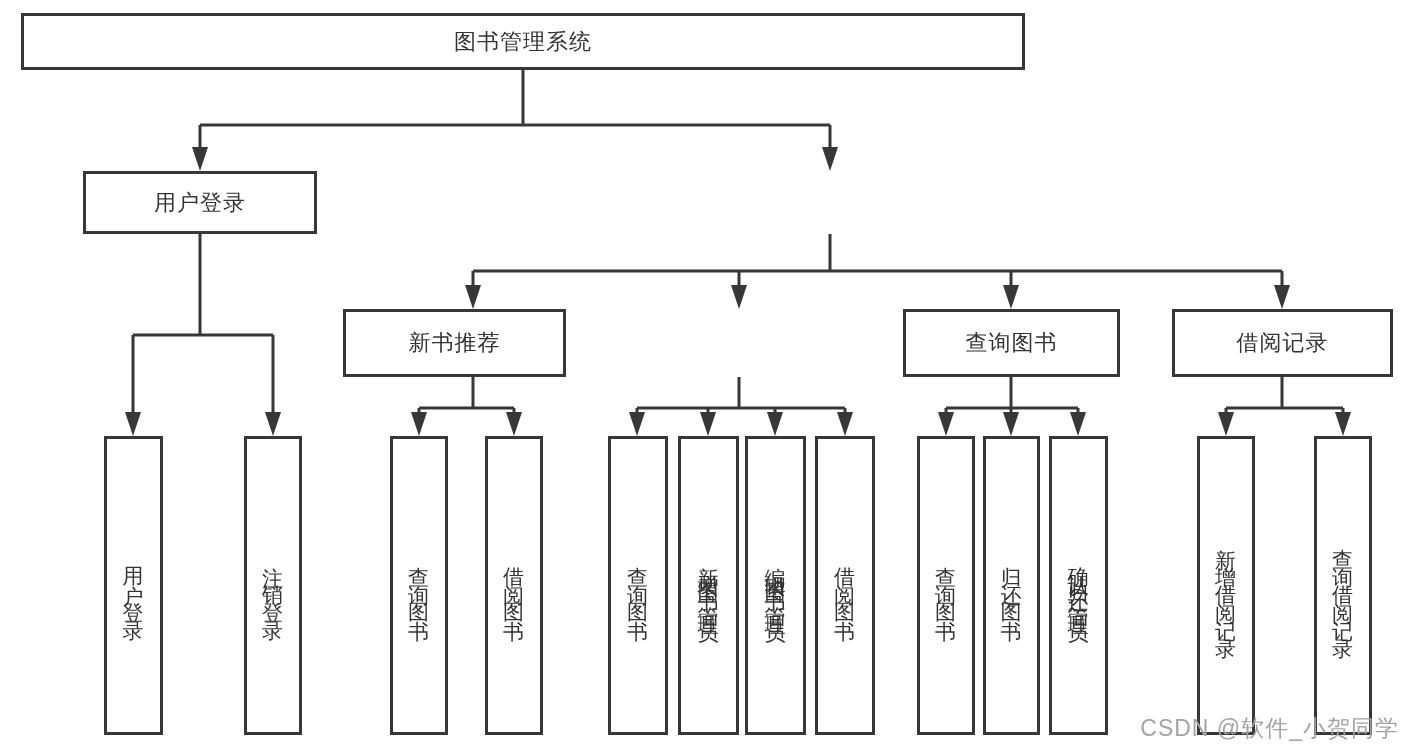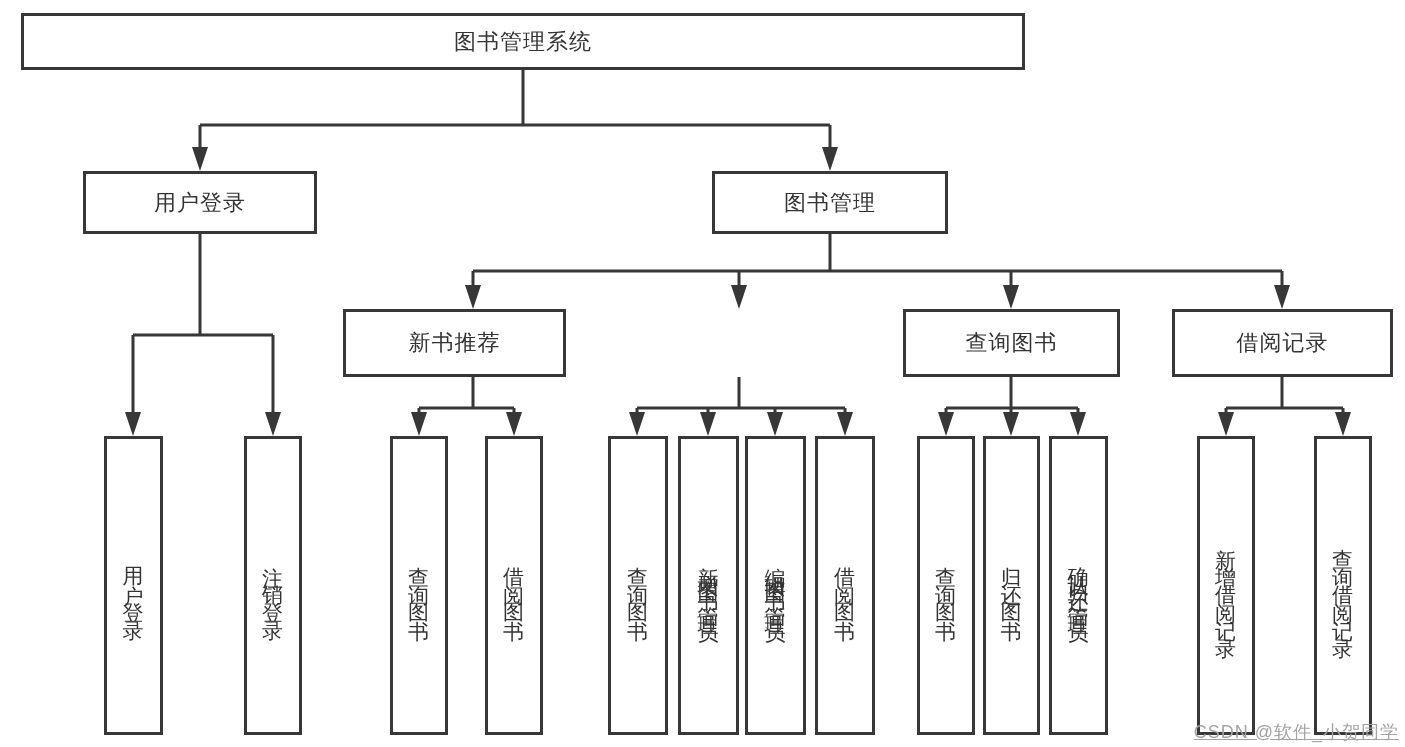--- a/index.html
+++ b/index.html
@@ -46,24 +46,23 @@
     text-orientation:mixed;
     letter-spacing:18px;
     line-height:1;
     display:block;
   }
   .leaf.dense span{letter-spacing:8px;}
   .watermark{
     position:absolute;
     right:6px;bottom:3px;
     color:var(--wm);
-    font-size:18px;
+    font-size:23px;
     z-index:2;
     letter-spacing:1px;
-    text-decoration:underline;
   }
 </style>
 </head>
 <body>
 
 <div class="canvas">
 
   <svg class="connectors" viewBox="0 0 1405 747" xmlns="http://www.w3.org/2000/svg">
 
     <path d="M523,70 V125 M200,125 H830 M200,125 V155 M830,125 V155"></path>
@@ -99,23 +98,20 @@
     <polygon points="1218,412 1234,412 1226,436"></polygon>
     <polygon points="1335,412 1351,412 1343,436"></polygon>
   </svg>
 
   <div class="node" style="left:21px;top:13px;width:1004px;height:57px">
     <span>图书管理系统</span>
   </div>
 
   <div class="node" style="left:83px;top:171px;width:234px;height:63px">
     <span>用户登录</span>
-  </div>
-  <div class="node" style="left:712px;top:171px;width:236px;height:63px">
-    <span>图书管理</span>
   </div>
 
   <div class="node" style="left:343px;top:309px;width:223px;height:68px">
     <span>新书推荐</span>
   </div>
   <div class="node" style="left:903px;top:309px;width:217px;height:68px">
     <span>查询图书</span>
   </div>
   <div class="node" style="left:1172px;top:309px;width:221px;height:68px">
     <span>借阅记录</span>

